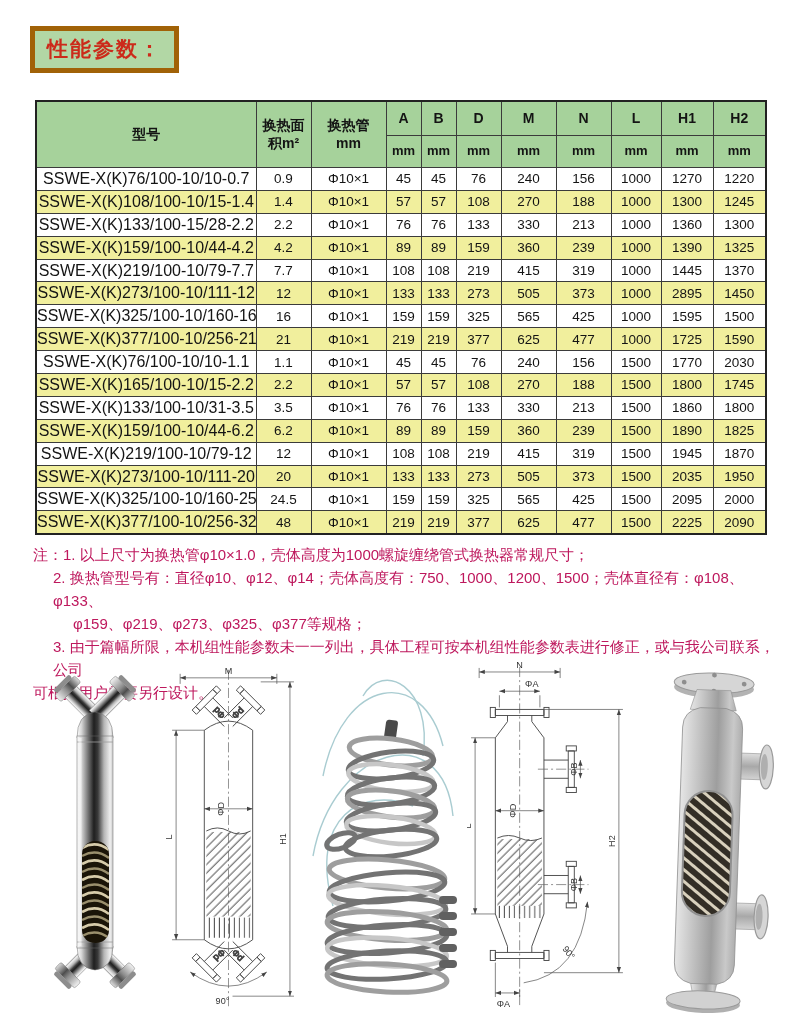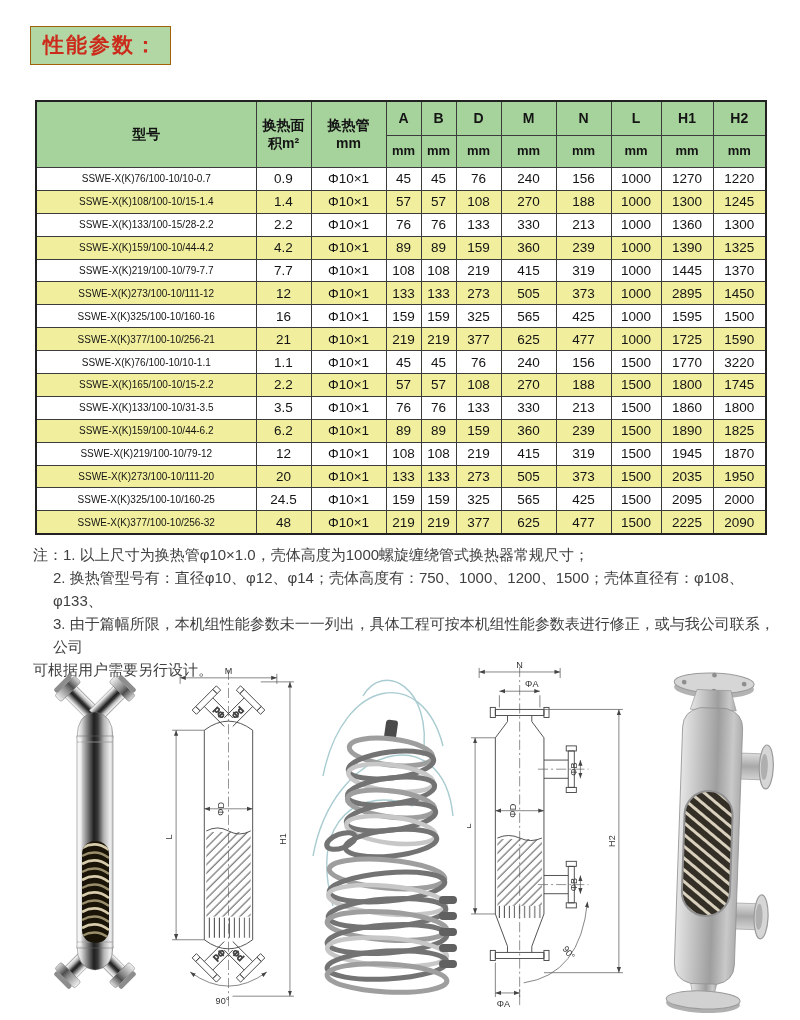--- a/index.html
+++ b/index.html
@@ -1,36 +1,36 @@
 <!DOCTYPE html>
 <html><head>
 <meta charset="utf-8">
 <style>
   html,body{margin:0;padding:0;background:#ffffff;}
   .page{position:relative;width:800px;height:1020px;background:#ffffff;overflow:hidden;
         font-family:"Liberation Sans","DejaVu Sans",sans-serif;color:#141414;}
 
   
-  .title-box{position:absolute;left:30px;top:26px;background:#b2d7a5;border:1px solid #a16207;
+  .title-box{position:absolute;left:30px;top:26px;background:#b2d7a5;border:5px solid #a16207;
              padding:4px 12px 5px 12px;font-size:21px;font-weight:bold;color:#cc2a1a;letter-spacing:2px;}
 
   
   table.params{position:absolute;left:35px;top:100px;width:730px;border-collapse:collapse;
                table-layout:fixed;border:2px solid #222;}
   table.params th,table.params td{border:1px solid #3b3b3b;text-align:center;vertical-align:middle;
                padding:0;overflow:hidden;white-space:nowrap;}
   table.params thead th{background:#a6d29b;font-weight:bold;font-size:14px;line-height:1.25;}
   table.params thead tr.dims th{height:33px;}
   table.params thead tr.units th{height:31px;font-size:13px;}
   table.params tbody td{height:21.9px;font-size:13.5px;background:#ffffff;}
-  table.params tbody td.model{font-size:10px;}
+  table.params tbody td.model{font-size:16px;}
   table.params tbody tr:nth-child(even) td{background:#f1ef9d;}
 
   
-  .notes{position:absolute;left:33px;top:543px;width:742px;font-size:15px;line-height:23px;color:#404040;}
+  .notes{position:absolute;left:33px;top:543px;width:742px;font-size:15px;line-height:23px;color:#be185d;}
   .notes .n2,.notes .n4{padding-left:20px;}
   .notes .n3{padding-left:40px;}
 
   
   .figures{position:absolute;left:28px;top:656px;width:758px;height:360px;display:flex;
            justify-content:space-between;align-items:flex-start;}
   .fig{height:360px;}
   svg text.dlabel{font-size:9px;fill:#333;font-family:"Liberation Sans","DejaVu Sans",sans-serif;}
   svg .dl{stroke:#444;stroke-width:0.9;fill:none;}
   svg .dim{stroke:#555;stroke-width:0.7;fill:none;}
@@ -201,21 +201,21 @@
           <td class="model">SSWE-X(K)76/100-10/10-1.1</td>
           <td>1.1</td>
           <td>Φ10×1</td>
           <td>45</td>
           <td>45</td>
           <td>76</td>
           <td>240</td>
           <td>156</td>
           <td>1500</td>
           <td>1770</td>
-          <td>3220</td>
+          <td>2030</td>
         </tr>
         <tr>
           <td class="model">SSWE-X(K)165/100-10/15-2.2</td>
           <td>2.2</td>
           <td>Φ10×1</td>
           <td>57</td>
           <td>57</td>
           <td>108</td>
           <td>270</td>
           <td>188</td>
@@ -300,20 +300,21 @@
           <td>1500</td>
           <td>2225</td>
           <td>2090</td>
         </tr>
       </tbody>
   </table>
 
   <div class="notes">
     <div class="n1">注：1. 以上尺寸为换热管φ10×1.0，壳体高度为1000螺旋缠绕管式换热器常规尺寸；</div>
     <div class="n2">2. 换热管型号有：直径φ10、φ12、φ14；壳体高度有：750、1000、1200、1500；壳体直径有：φ108、φ133、</div>
+    <div class="n3">φ159、φ219、φ273、φ325、φ377等规格；</div>
     <div class="n4">3. 由于篇幅所限，本机组性能参数未一一列出，具体工程可按本机组性能参数表进行修正，或与我公司联系，公司</div>
     <div class="n5">可根据用户需要另行设计。</div>
   </div>
 
   <div class="figures">
 
     <svg class="fig" width="132" height="360" viewBox="0 0 130 360">
       <defs>
         <linearGradient id="g1" x1="0" y1="0" x2="1" y2="0">
           <stop offset="0" stop-color="#ffffff"></stop>

